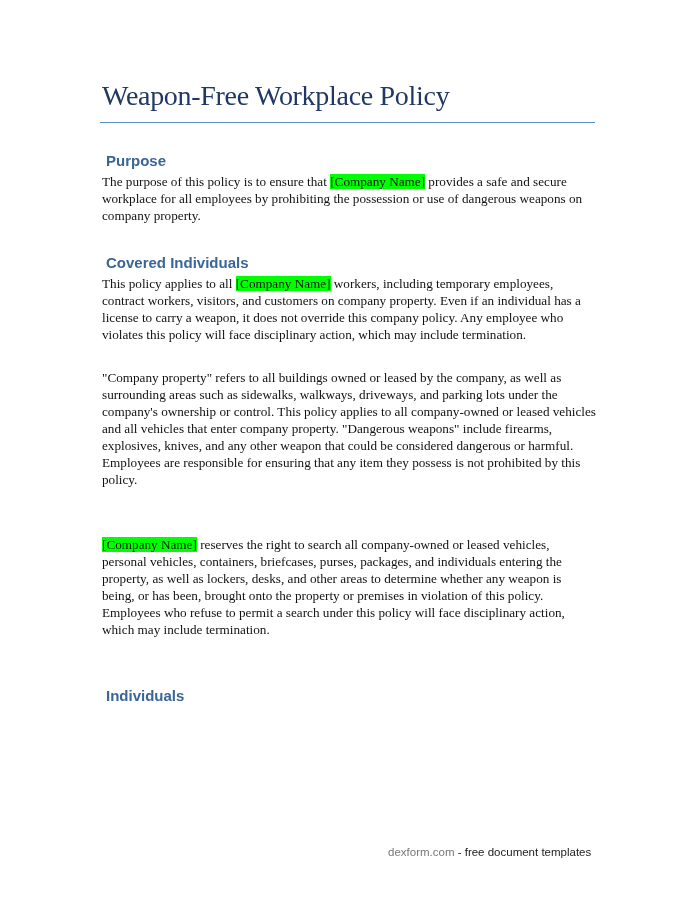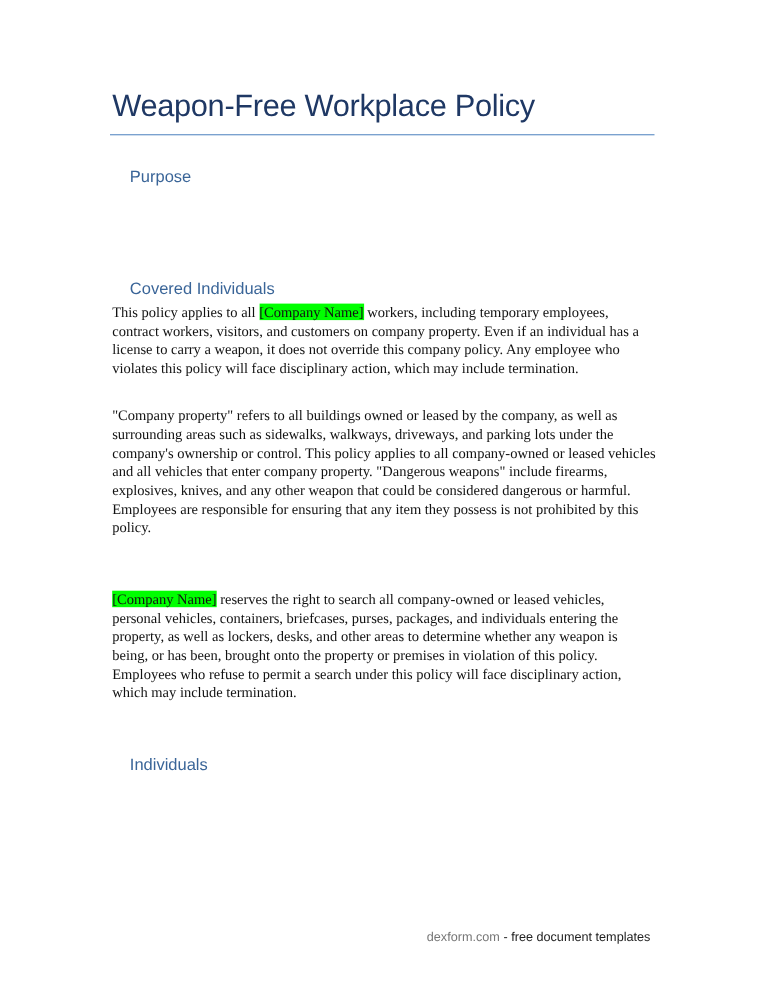--- a/index.html
+++ b/index.html
@@ -1,35 +1,36 @@
 <!DOCTYPE html>
 <html><head>
 <meta charset="utf-8">
 <style>
   html, body { margin: 0; padding: 0; background: #ffffff; }
   body { width: 695px; height: 900px; position: relative; overflow: hidden; font-family: "Liberation Serif", serif; color: #111; }
   .page { position: absolute; left: 0; top: 0; width: 695px; height: 900px; }
-  .title { position: absolute; left: 102px; top: 80px; font-family: Liberation Sans, sans-serif; font-size: 28px; color: #1f3864; letter-spacing: -0.3px; white-space: nowrap; }
+  .title { position: absolute; left: 102px; top: 80px; font-family: Liberation Serif, serif; font-size: 28px; color: #1f3864; letter-spacing: -0.3px; white-space: nowrap; }
   .title-rule { position: absolute; left: 100px; top: 122px; width: 495px; height: 1px; background: #5b8cc4; }
   .section { position: absolute; left: 102px; width: 495px; }
-  .heading { font-family: "Liberation Sans", sans-serif; font-weight: normal; font-size: 15px; color: #3a6598; margin: 0 0 2px 16px; line-height: 20px; }
+  .heading { font-family: "Liberation Sans", sans-serif; font-weight: bold; font-size: 15px; color: #3a6598; margin: 0 0 2px 4px; line-height: 20px; }
   .body-text { font-size: 13.2px; line-height: 17px; margin: 0; }
   .hl { background: #00ff00; }
   .footer { position: absolute; left: 388px; top: 846px; font-family: "Liberation Sans", sans-serif; font-size: 11.5px; color: #222; white-space: nowrap; text-align: right; }
   .footer .brand { color: #777; }
 </style>
 </head>
 <body>
 
 <div class="page">
   <div class="title">Weapon-Free Workplace Policy</div>
   <div class="title-rule"></div>
 
   <div class="section" style="top:151px;">
     <div class="heading">Purpose</div>
+    <p class="body-text"><span>The purpose of this policy is to ensure that </span><span class="hl">[Company Name]</span><span> provides a safe and secure workplace for all employees by prohibiting the possession or use of dangerous weapons on company property.</span></p>
   </div>
 
   <div class="section" style="top:253px;">
     <div class="heading">Covered Individuals</div>
     <p class="body-text"><span>This policy applies to all </span><span class="hl">[Company Name]</span><span> workers, including temporary employees, contract workers, visitors, and customers on company property. Even if an individual has a license to carry a weapon, it does not override this company policy. Any employee who violates this policy will face disciplinary action, which may include termination.</span></p>
   </div>
 
   <div class="section" style="top:369px;">
     <p class="body-text">"Company property" refers to all buildings owned or leased by the company, as well as surrounding areas such as sidewalks, walkways, driveways, and parking lots under the company's ownership or control. This policy applies to all company-owned or leased vehicles and all vehicles that enter company property. "Dangerous weapons" include firearms, explosives, knives, and any other weapon that could be considered dangerous or harmful. Employees are responsible for ensuring that any item they possess is not prohibited by this policy.</p>
   </div>

